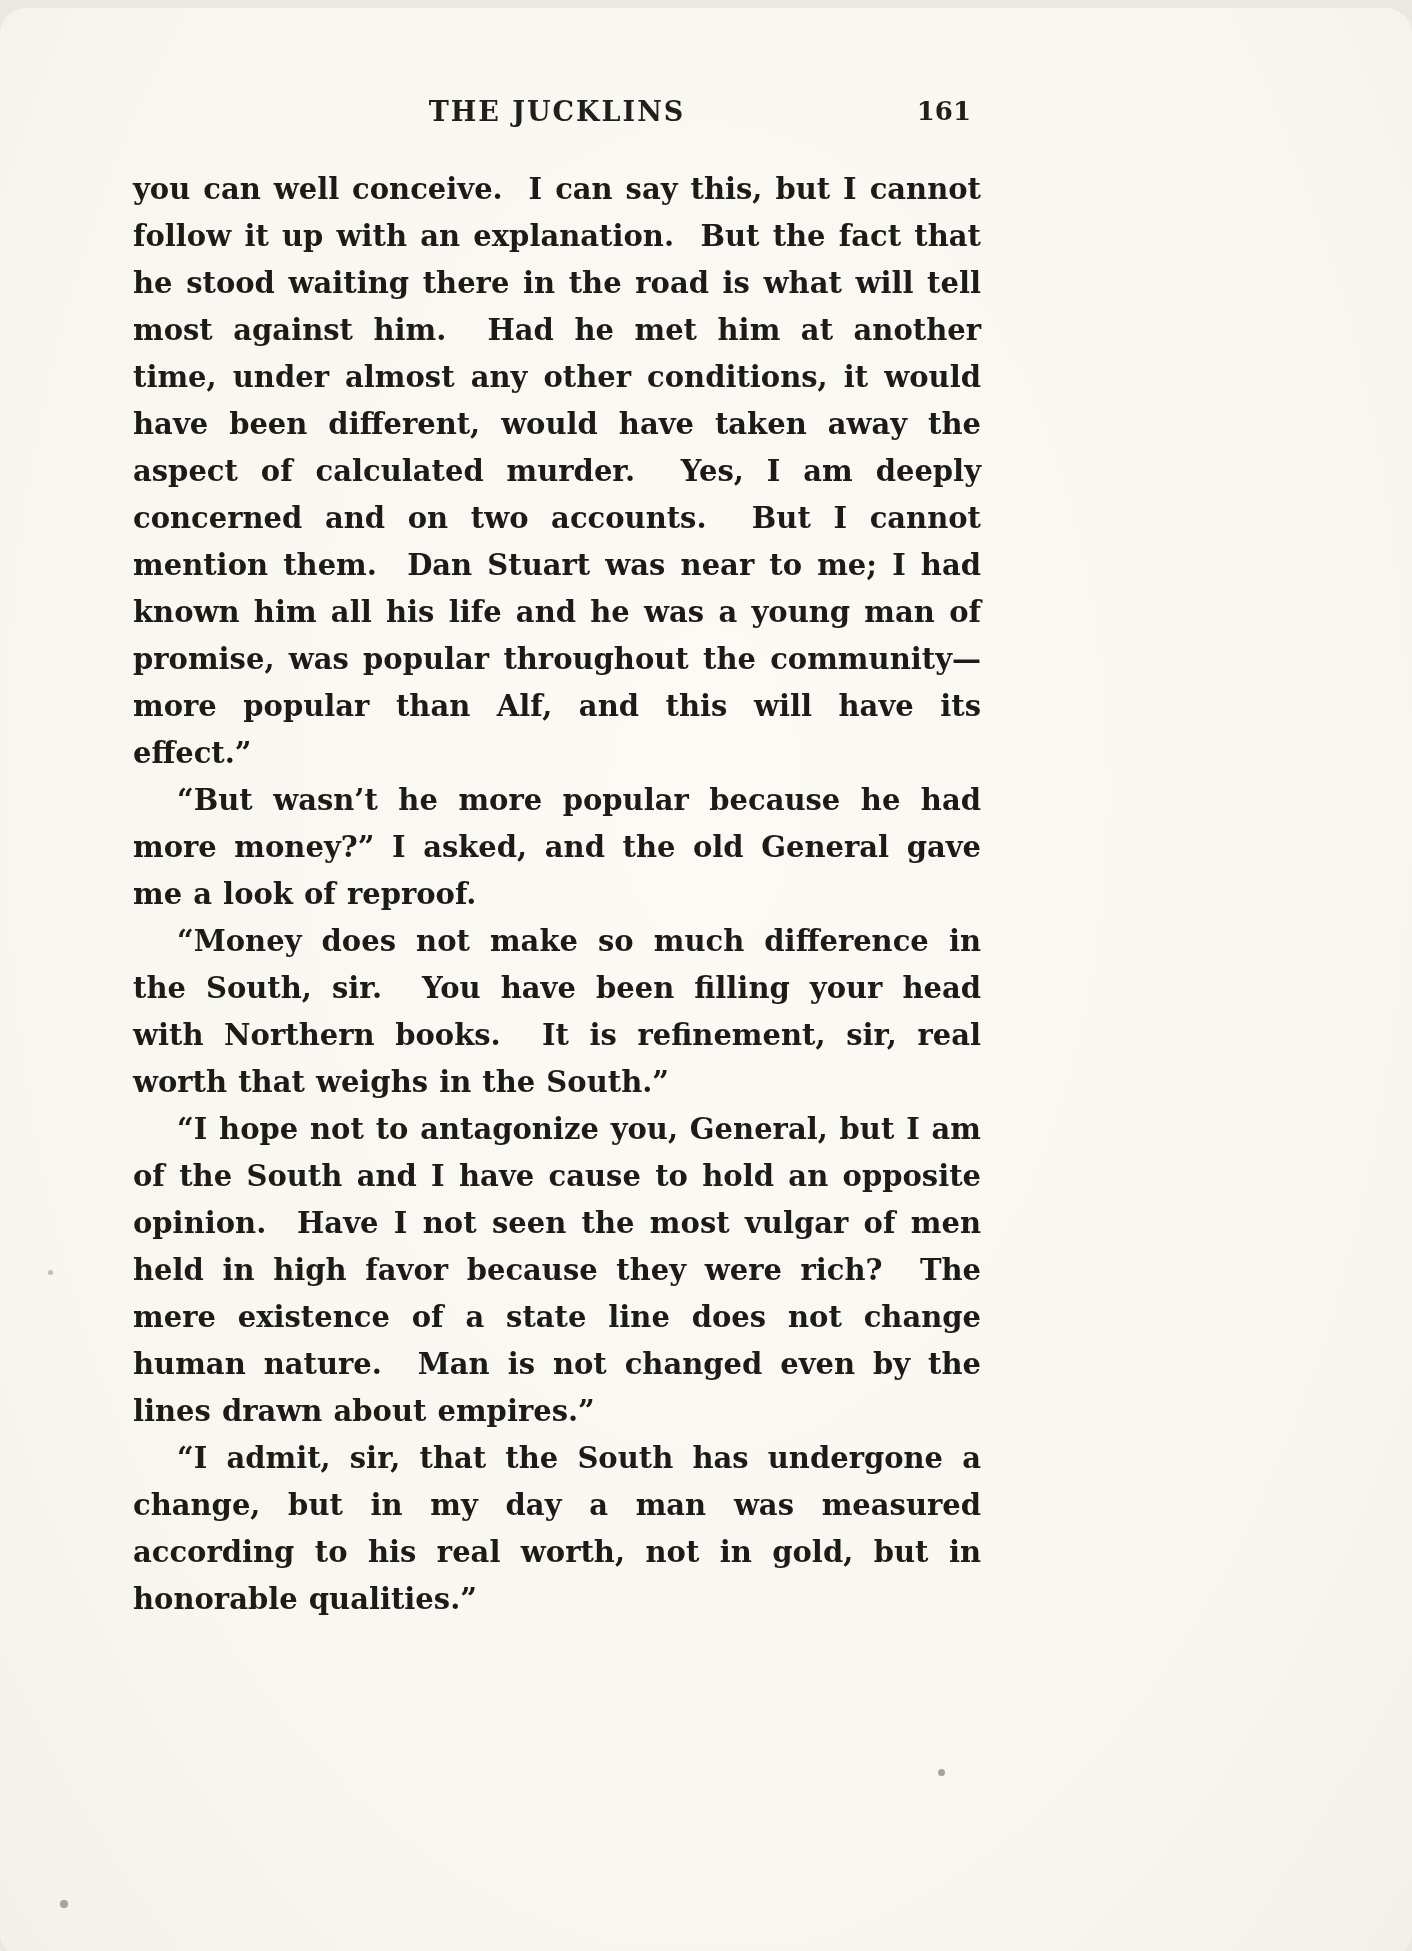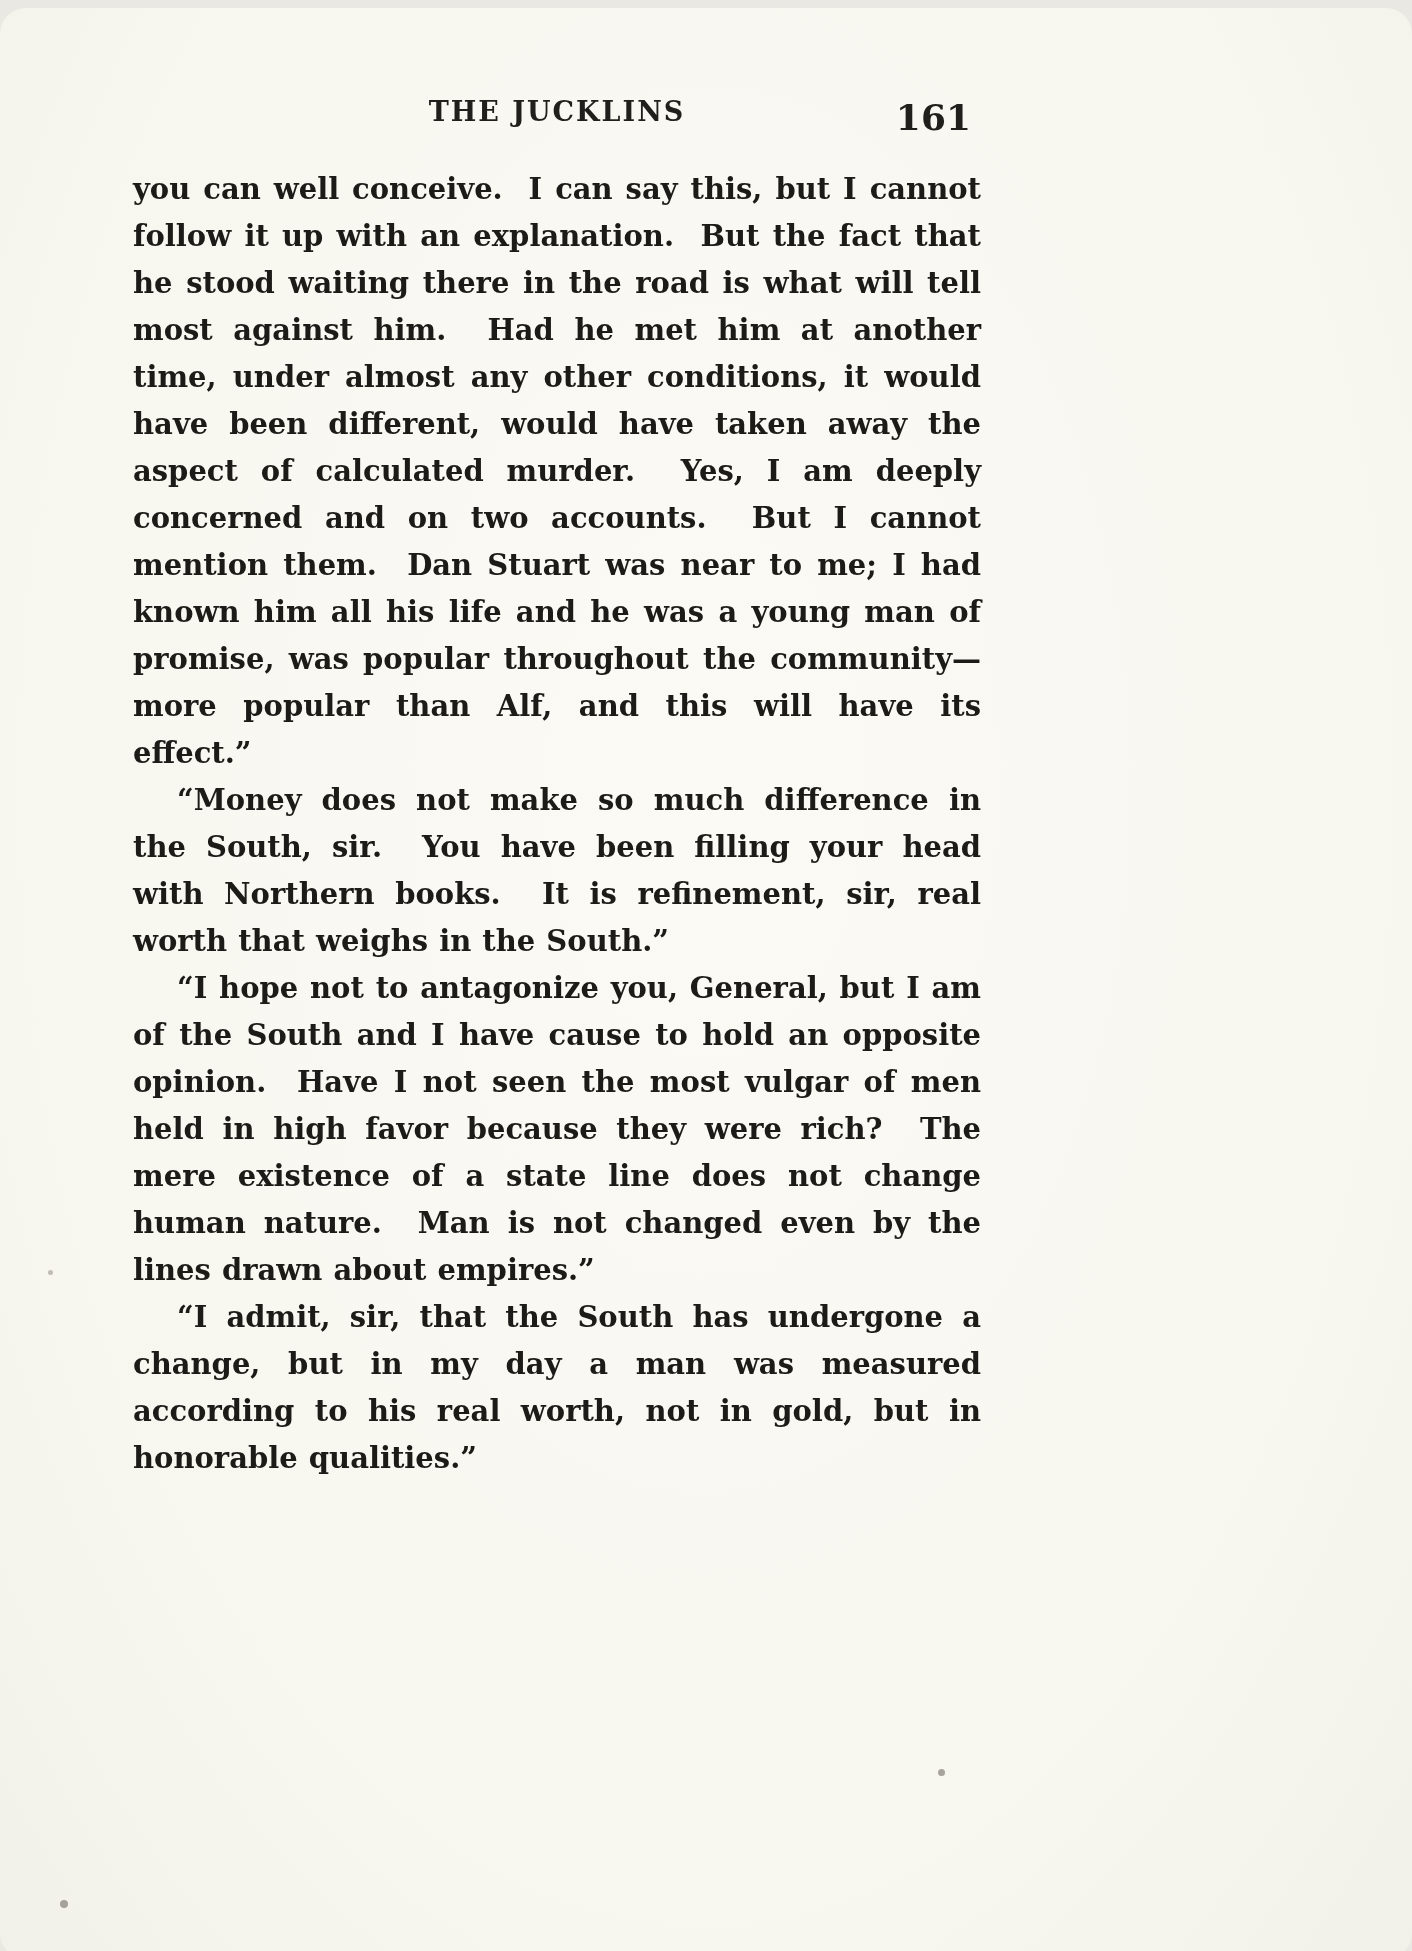--- a/index.html
+++ b/index.html
@@ -33,21 +33,21 @@
     text-align: center;
     font-size: 27px;
     font-weight: bold;
     letter-spacing: 2px;
     color: #201f1b;
   }
   .page-num {
     position: absolute;
     right: 10px;
     top: 0;
-    font-size: 36px;
+    font-size: 26px;
     font-weight: bold;
     color: #201f1b;
     text-align: right;
   }
   .content {
     position: absolute;
     top: 158px;
     left: 133px;
     width: 848px;
   }
@@ -77,20 +77,21 @@
 
 <div class="page">
 
   <header class="page-header">
     <span class="running-title">THE JUCKLINS</span>
     <span class="page-num">161</span>
   </header>
 
   <main class="content">
     <p class="para">you can well conceive.  I can say this, but I cannot follow it up with an explanation.  But the fact that he stood waiting there in the road is what will tell most against him.  Had he met him at another time, under almost any other conditions, it would have been different, would have taken away the aspect of calculated murder.  Yes, I am deeply concerned and on two accounts.  But I cannot mention them.  Dan Stuart was near to me; I had known him all his life and he was a young man of promise, was popular throughout the community—more popular than Alf, and this will have its effect.”</p>
+    <p class="para indent">“But wasn’t he more popular because he had more money?” I asked, and the old General gave me a look of reproof.</p>
     <p class="para indent">“Money does not make so much difference in the South, sir.  You have been filling your head with Northern books.  It is refinement, sir, real worth that weighs in the South.”</p>
     <p class="para indent">“I hope not to antagonize you, General, but I am of the South and I have cause to hold an opposite opinion.  Have I not seen the most vulgar of men held in high favor because they were rich?  The mere existence of a state line does not change human nature.  Man is not changed even by the lines drawn about empires.”</p>
     <p class="para indent">“I admit, sir, that the South has undergone a change, but in my day a man was measured according to his real worth, not in gold, but in honorable qualities.”</p>
   </main>
 
   <span class="speck" style="left:938px; top:1761px; width:7px; height:7px;"></span>
   <span class="speck" style="left:60px; top:1892px; width:8px; height:8px;"></span>
   <span class="speck" style="left:48px; top:1262px; width:5px; height:5px; opacity:0.35;"></span>
 
 </div>

